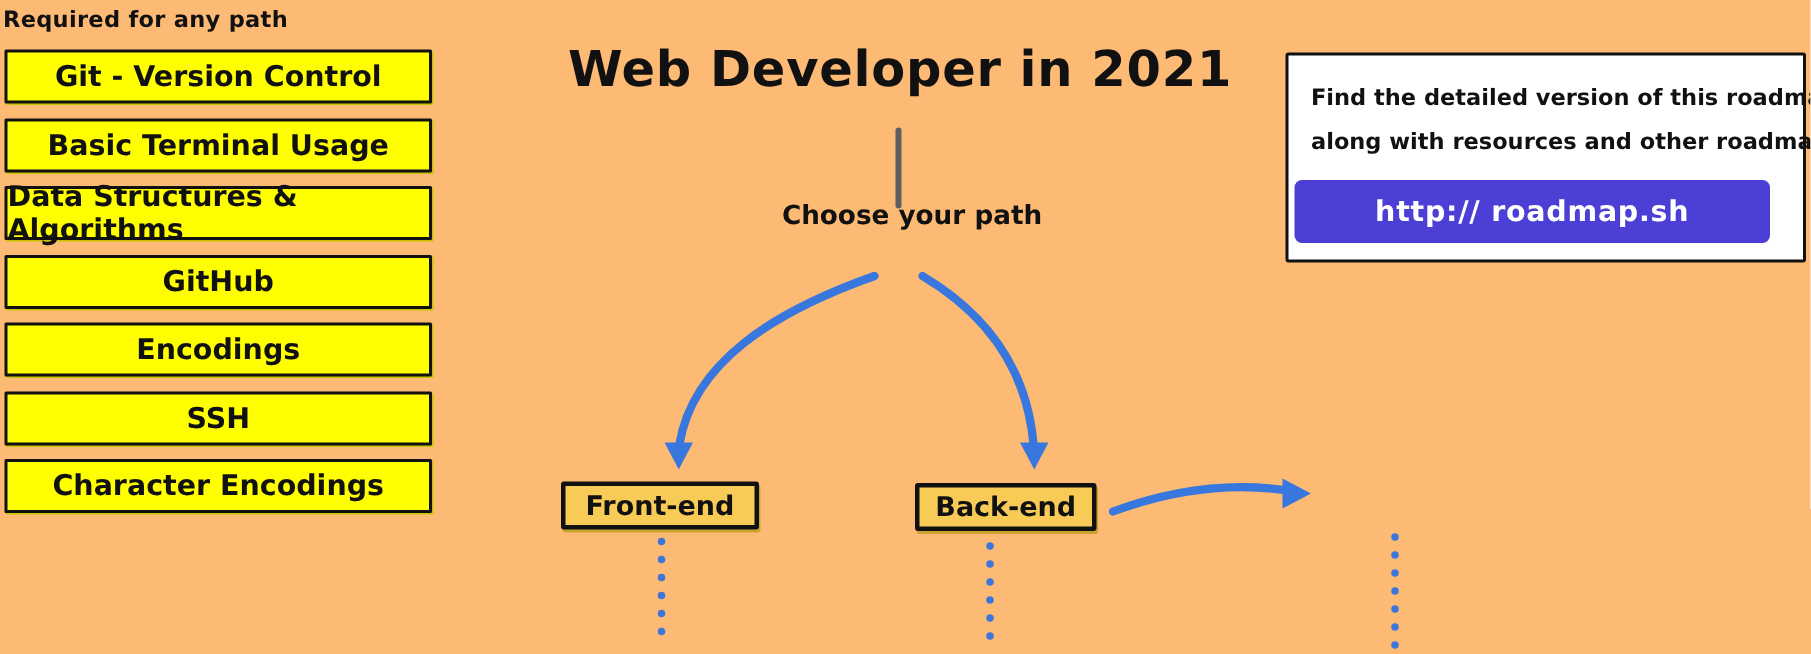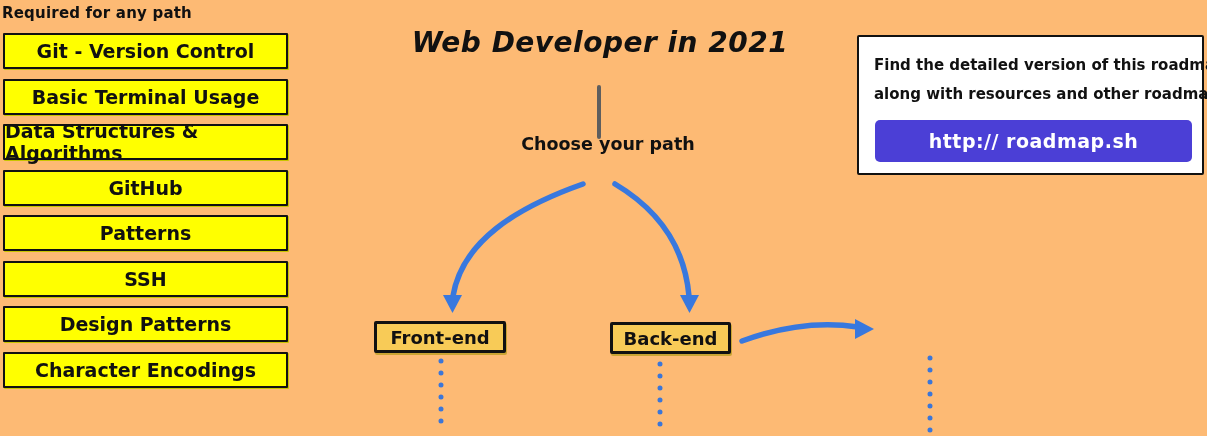--- a/index.html
+++ b/index.html
@@ -16,21 +16,21 @@
   }
   .ybox{
     box-sizing:border-box;height:36px;width:285px;background:#FFFF00;border:2.5px solid #111;
     display:flex;align-items:center;justify-content:center;
     font-size:19px;font-weight:bold;cursor:pointer;border-radius:1px;
     box-shadow:1px 1px 0 #c9c400;
   }
   
   .title{
     position:absolute;left:375px;top:26px;width:450px;text-align:center;
-    font-size:28px;font-weight:bold;letter-spacing:.5px;font-style:italic;
+    font-size:33px;font-weight:bold;letter-spacing:.5px;
   }
   .choose{
     position:absolute;left:458px;top:134px;width:300px;text-align:center;
     font-size:17.5px;font-weight:bold;
   }
   .pathbox{
     position:absolute;box-sizing:border-box;height:32px;background:#F8CB57;border:3px solid #111;
     display:flex;align-items:center;justify-content:center;
     font-size:18px;font-weight:bold;cursor:pointer;border-radius:2px;
     box-shadow:1px 2px 0 #caa433;
@@ -38,40 +38,39 @@
   #box-frontend{left:374px;top:321px;width:132px;}
   #box-backend {left:610px;top:322px;width:121px;}
   #box-devops  {left:877px;top:314px;width:114px;}
   
   .infobox{
     position:absolute;box-sizing:border-box;left:857px;top:35px;width:347px;height:140px;
     background:#fff;border:2.5px solid #111;border-radius:2px;padding:14px 14px 0 15px;
   }
   .infobox .line{font-size:15px;font-weight:600;line-height:29px;white-space:nowrap;}
   .urlbtn{
-    position:absolute;left:16px;top:83px;width:317px;height:42px;border:none;border-radius:5px;
+    position:absolute;left:4px;top:83px;width:317px;height:42px;border:none;border-radius:5px;
     background:#4B3FD6;color:#fff;font-family:inherit;font-size:19px;font-weight:bold;
     display:flex;align-items:center;justify-content:center;cursor:pointer;letter-spacing:.5px;
   }
   svg.overlay{position:absolute;left:0;top:0;pointer-events:none;}
 </style>
 </head>
 <body>
 
 <div id="canvas">
 
   <div class="left-heading">Required for any path</div>
   <div class="left-col">
     <div class="ybox">Git - Version Control</div>
     <div class="ybox">Basic Terminal Usage</div>
     <div class="ybox">Data Structures &amp; Algorithms</div>
     <div class="ybox">GitHub</div>
-    <div class="ybox">Patterns</div>
+    <div class="ybox">Encodings</div>
     <div class="ybox">SSH</div>
-    <div class="ybox">Design Patterns</div>
     <div class="ybox">Character Encodings</div>
   </div>
 
   <div class="title">Web Developer in 2021</div>
   <div class="choose">Choose your path</div>
 
   <svg class="overlay" width="1207" height="436" viewBox="0 0 1207 436">
 
     <line x1="599" y1="87" x2="599" y2="137" stroke-width="4" stroke-linecap="round" stroke="#5E5E5E"></line>
 

